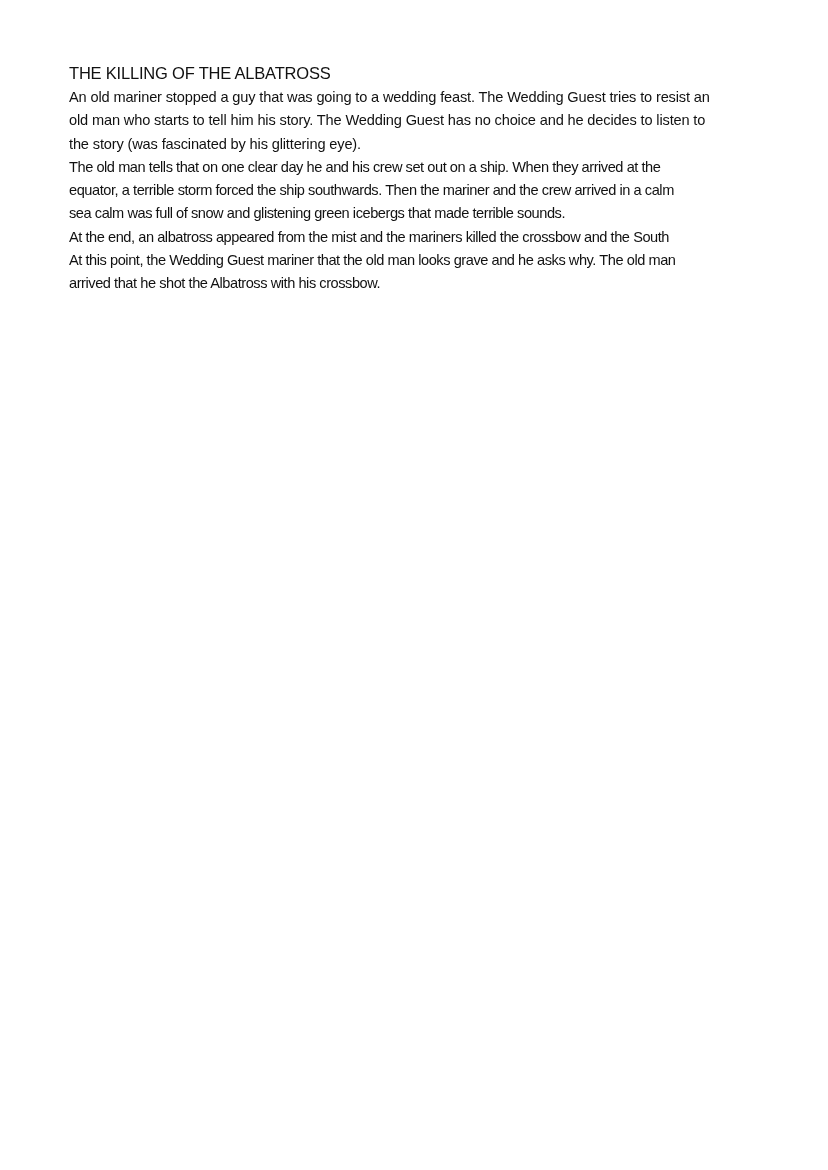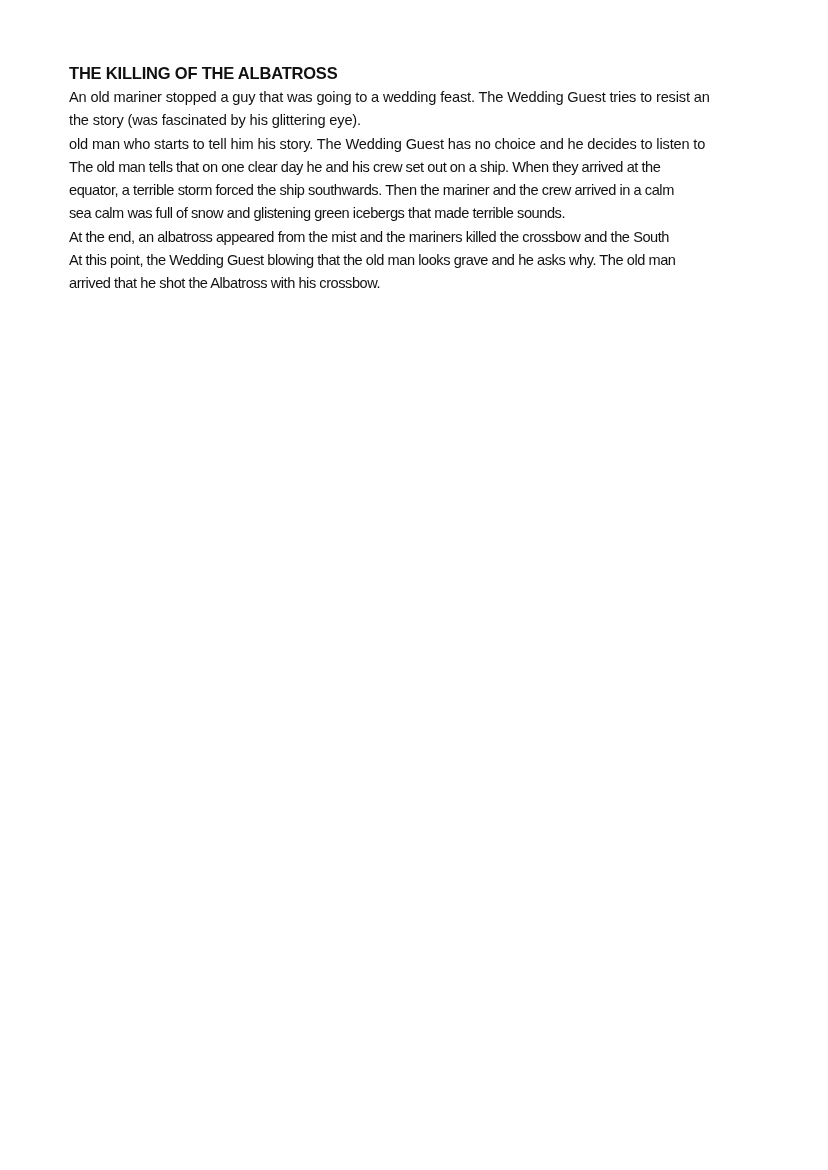--- a/index.html
+++ b/index.html
@@ -16,21 +16,21 @@
       color: #111111;
     }
     .page {
       position: absolute;
       left: 69px;
       top: 62px;
       width: 700px;
     }
     .title {
       font-size: 16.5px;
-      font-weight: bold;
+      font-weight: normal;
       line-height: 22px;
       height: 22px;
       margin: 0 0 2px 0;
       letter-spacing: -0.2px;
       white-space: nowrap;
     }
     .para { margin: 0; }
     .line {
       font-size: 14.6px;
       line-height: 23.3px;
@@ -41,31 +41,31 @@
     .line.cond { letter-spacing: -0.45px; }
   </style>
 </head>
 <body>
 
 <div class="page">
   <div class="title">THE KILLING OF THE ALBATROSS</div>
 
   <div class="para">
     <div class="line">An old mariner stopped a guy that was going to a wedding feast. The Wedding Guest tries to resist an</div>
+    <div class="line">old man who starts to tell him his story. The Wedding Guest has no choice and he decides to listen to</div>
     <div class="line">the story (was fascinated by his glittering eye).</div>
-    <div class="line">old man who starts to tell him his story. The Wedding Guest has no choice and he decides to listen to</div>
   </div>
 
   <div class="para">
     <div class="line cond">The old man tells that on one clear day he and his crew set out on a ship. When they arrived at the</div>
     <div class="line cond">equator, a terrible storm forced the ship southwards. Then the mariner and the crew arrived in a calm</div>
     <div class="line cond">sea calm was full of snow and glistening green icebergs  that made terrible sounds.</div>
   </div>
 
   <div class="para">
     <div class="line cond">At the end, an albatross appeared from the mist and the mariners killed the crossbow and the South</div>
   </div>
 
   <div class="para">
-    <div class="line cond">At this point, the Wedding Guest blowing that the old man looks grave and he asks why. The old man</div>
+    <div class="line cond">At this point, the Wedding Guest mariner that the old man looks grave and he asks why. The old man</div>
     <div class="line cond">arrived that he shot the Albatross with his crossbow.</div>
   </div>
 </div>
 
 </body></html>

